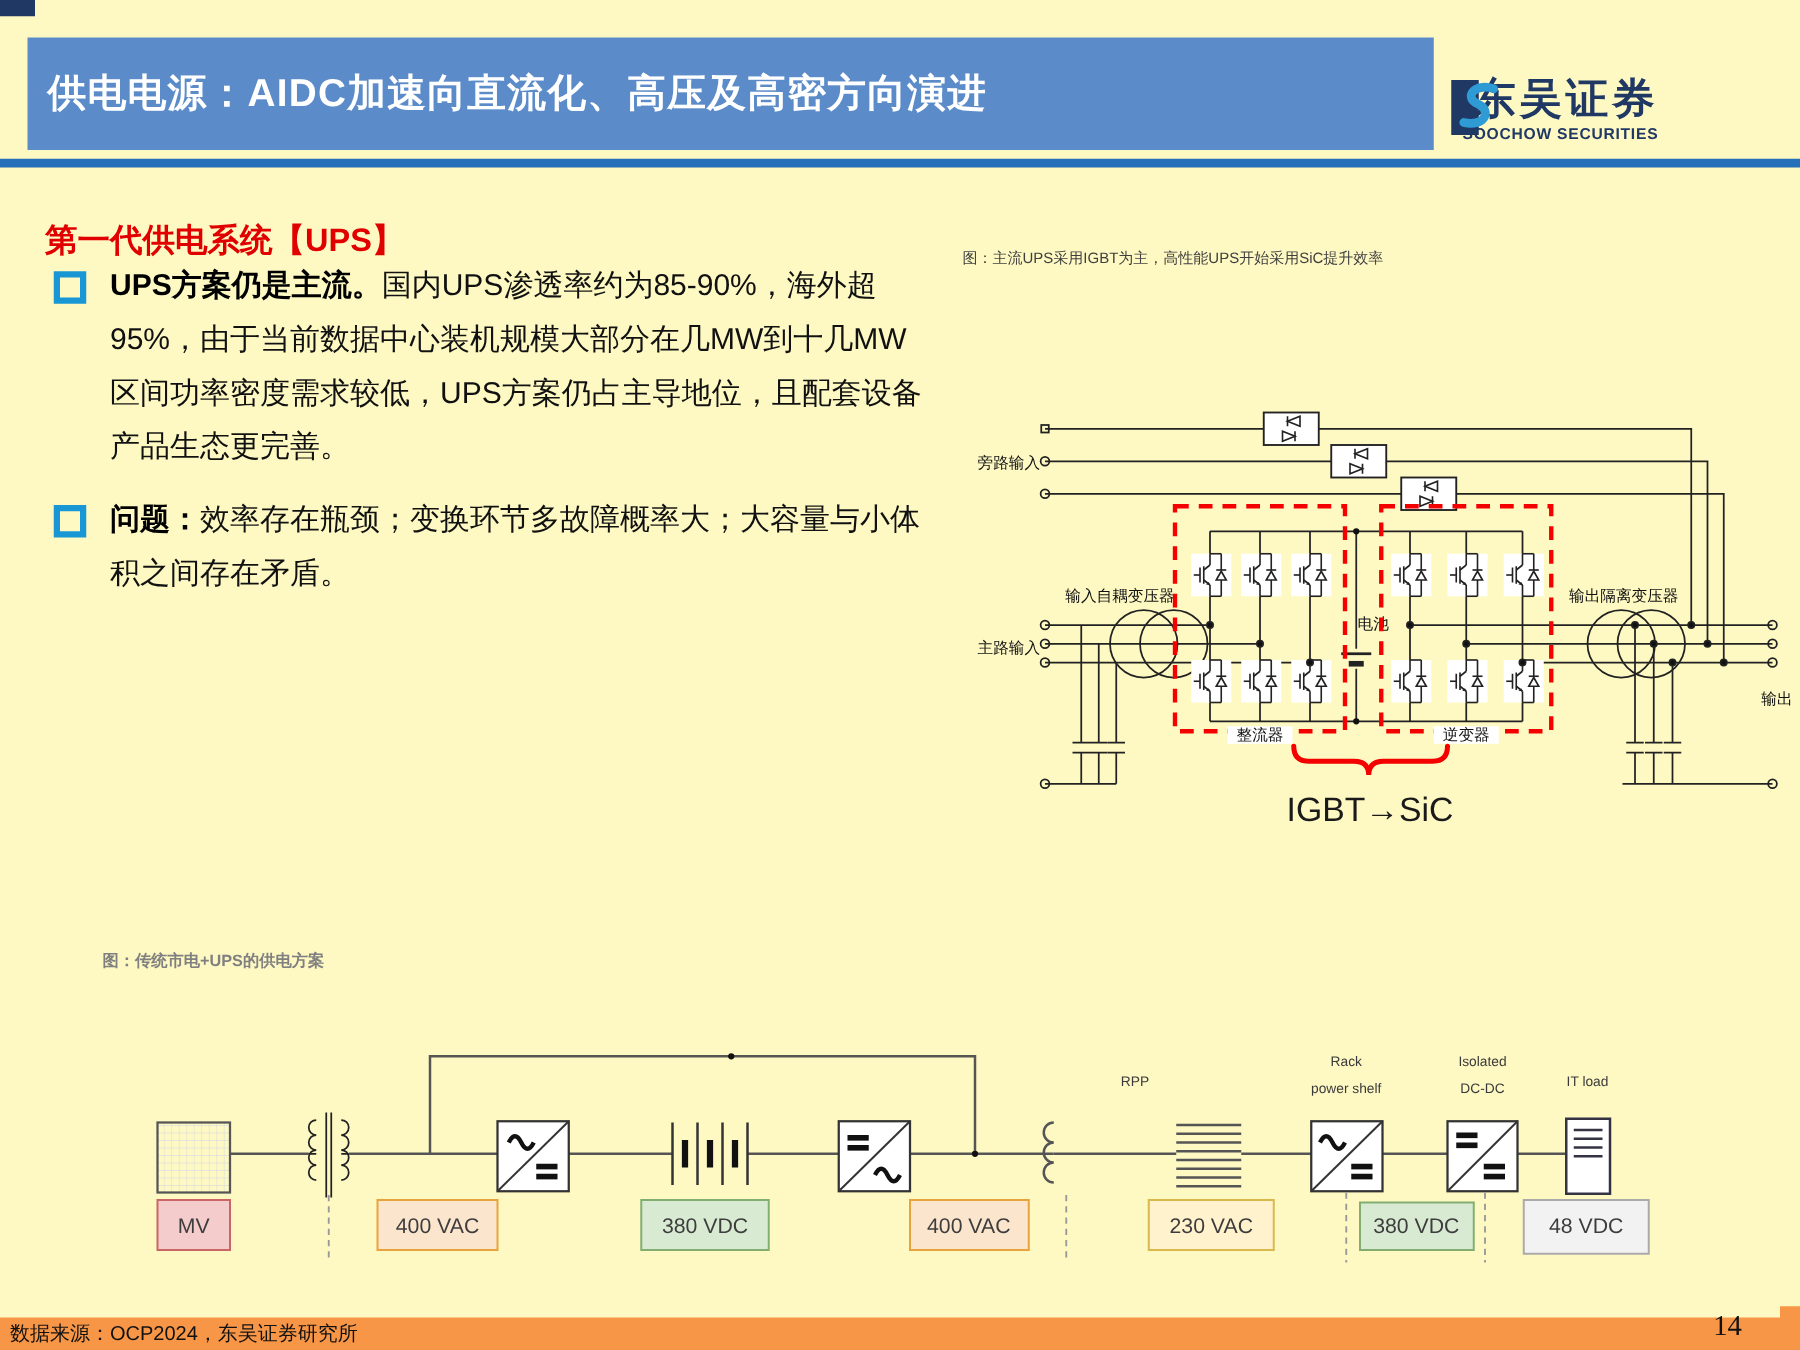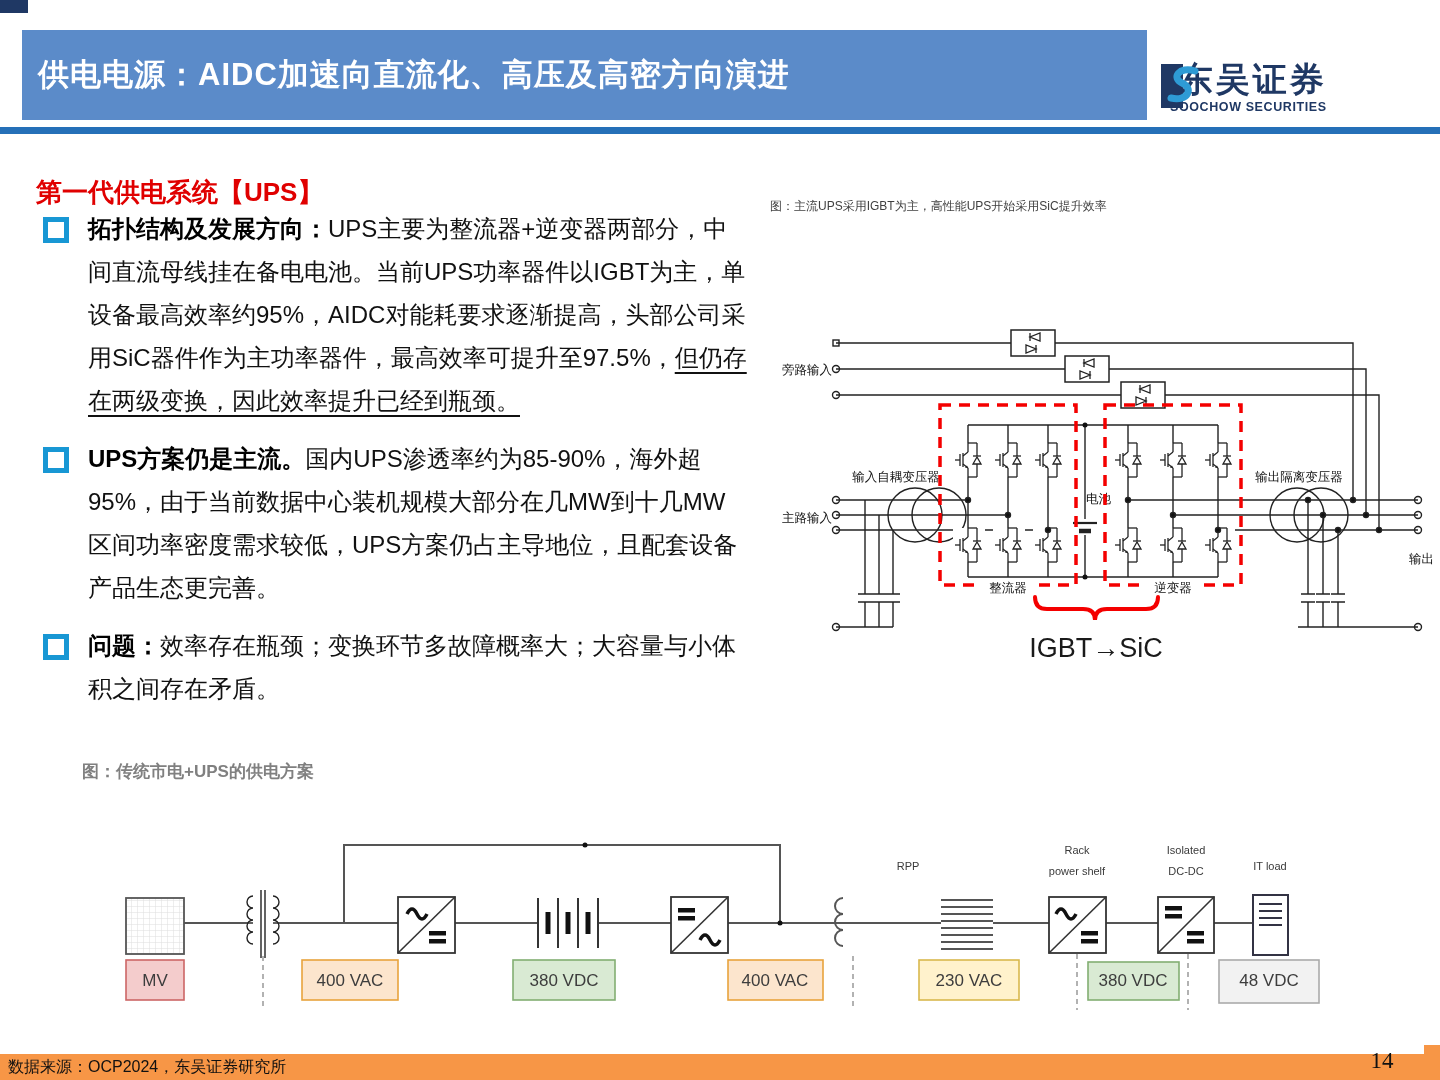--- a/index.html
+++ b/index.html
@@ -1,37 +1,37 @@
 <!DOCTYPE html>
 <html><head>
 <meta charset="utf-8">
 <style>
   html,body{margin:0;padding:0;background:#888;}
-  #slide{position:relative;width:1440px;height:1080px;background:#ffffff;overflow:hidden;
+  #slide{position:relative;width:1440px;height:1080px;background:#fef9c3;overflow:hidden;
          font-family:"Liberation Sans","DejaVu Sans",sans-serif;}
   
   .corner{position:absolute;left:0;top:0;width:28px;height:13px;background:#1F3864;}
   .header-bar{position:absolute;left:22px;top:30px;width:1125px;height:90px;background:#5B8BC9;}
   .header-bar h1{margin:0;padding:0 0 0 16px;line-height:90px;font-size:31px;font-weight:bold;
                  color:#ffffff;letter-spacing:1px;white-space:nowrap;}
   .accent-line{position:absolute;left:0;top:127px;width:1440px;height:7px;background:#2570B8;}
   .logo{position:absolute;left:1160px;top:62px;display:flex;align-items:flex-start;}
   .logo-text{margin-left:10px;text-align:right;}
   .logo-cn{font-family:"Liberation Serif","DejaVu Serif",serif;font-weight:bold;font-size:34px;
            color:#1F3864;letter-spacing:3px;line-height:36px;}
   .logo-en{font-size:12.5px;font-weight:bold;color:#1F3864;letter-spacing:0.6px;margin-top:2px;}
   
   .sec-heading{position:absolute;left:36px;top:175px;font-size:26px;font-weight:bold;color:#E00000;}
   .bullets{position:absolute;left:36px;top:207px;width:712px;}
   .bullet{display:flex;margin-bottom:15px;}
   .sq{width:16px;height:16px;border:5px solid #1897D4;flex:none;margin:10px 19px 0 7px;}
   .btext{font-size:24px;line-height:43px;color:#111;}
   .btext b{color:#000;}
   .btext .ul{text-decoration:underline;text-underline-offset:6px;}
-  .chain-caption{position:absolute;left:82px;top:760px;font-size:17px;font-weight:bold;color:#808080;}
+  .chain-caption{position:absolute;left:82px;top:760px;font-size:13px;font-weight:bold;color:#808080;}
   .ups-caption{position:absolute;left:770px;top:198px;width:600px;font-size:12px;font-weight:normal;color:#3F3F3F;}
   
   svg{position:absolute;font-family:"Liberation Sans","DejaVu Sans",sans-serif;}
   svg text{fill:#1a1a1a;}
   .wire{stroke:#555;stroke-width:2;fill:none;}
   .thin{stroke:#222;stroke-width:1.4;fill:none;}
   .box{fill:#fff;stroke:#333;stroke-width:1.8;}
   .dashv{stroke:#999;stroke-width:1.5;stroke-dasharray:5 4;}
   .redbox{fill:none;stroke:#F40000;stroke-width:3.5;stroke-dasharray:11 8;}
   .dot{fill:#111;}
@@ -71,26 +71,20 @@
       <div class="logo-en">SOOCHOW SECURITIES</div>
     </div>
   </div>
 
   <div class="sec-heading">第一代供电系统【UPS】</div>
 
   <div class="bullets">
     <div class="bullet">
       <div class="sq"></div>
       <div class="btext">
-        <b>拓扑结构及发展方向：</b><span>UPS主要为整流器+逆变器两部分，中间直流母线挂在备电电池。当前UPS功率器件以IGBT为主，单设备最高效率约95%，AIDC对能耗要求逐渐提高，头部公司采用SiC器件作为主功率器件，最高效率可提升至97.5%，</span><span class="ul">但仍存在两级变换，因此效率提升已经到瓶颈。</span>
-      </div>
-    </div>
-    <div class="bullet">
-      <div class="sq"></div>
-      <div class="btext">
         <b>UPS方案仍是主流。</b><span>国内UPS渗透率约为85-90%，海外超95%，由于当前数据中心装机规模大部分在几MW到十几MW区间功率密度需求较低，UPS方案仍占主导地位，且配套设备产品生态更完善。</span><span class="ul"></span>
       </div>
     </div>
     <div class="bullet">
       <div class="sq"></div>
       <div class="btext">
         <b>问题：</b><span>效率存在瓶颈；变换环节多故障概率大；大容量与小体积之间存在矛盾。</span><span class="ul"></span>
       </div>
     </div>
   </div>

